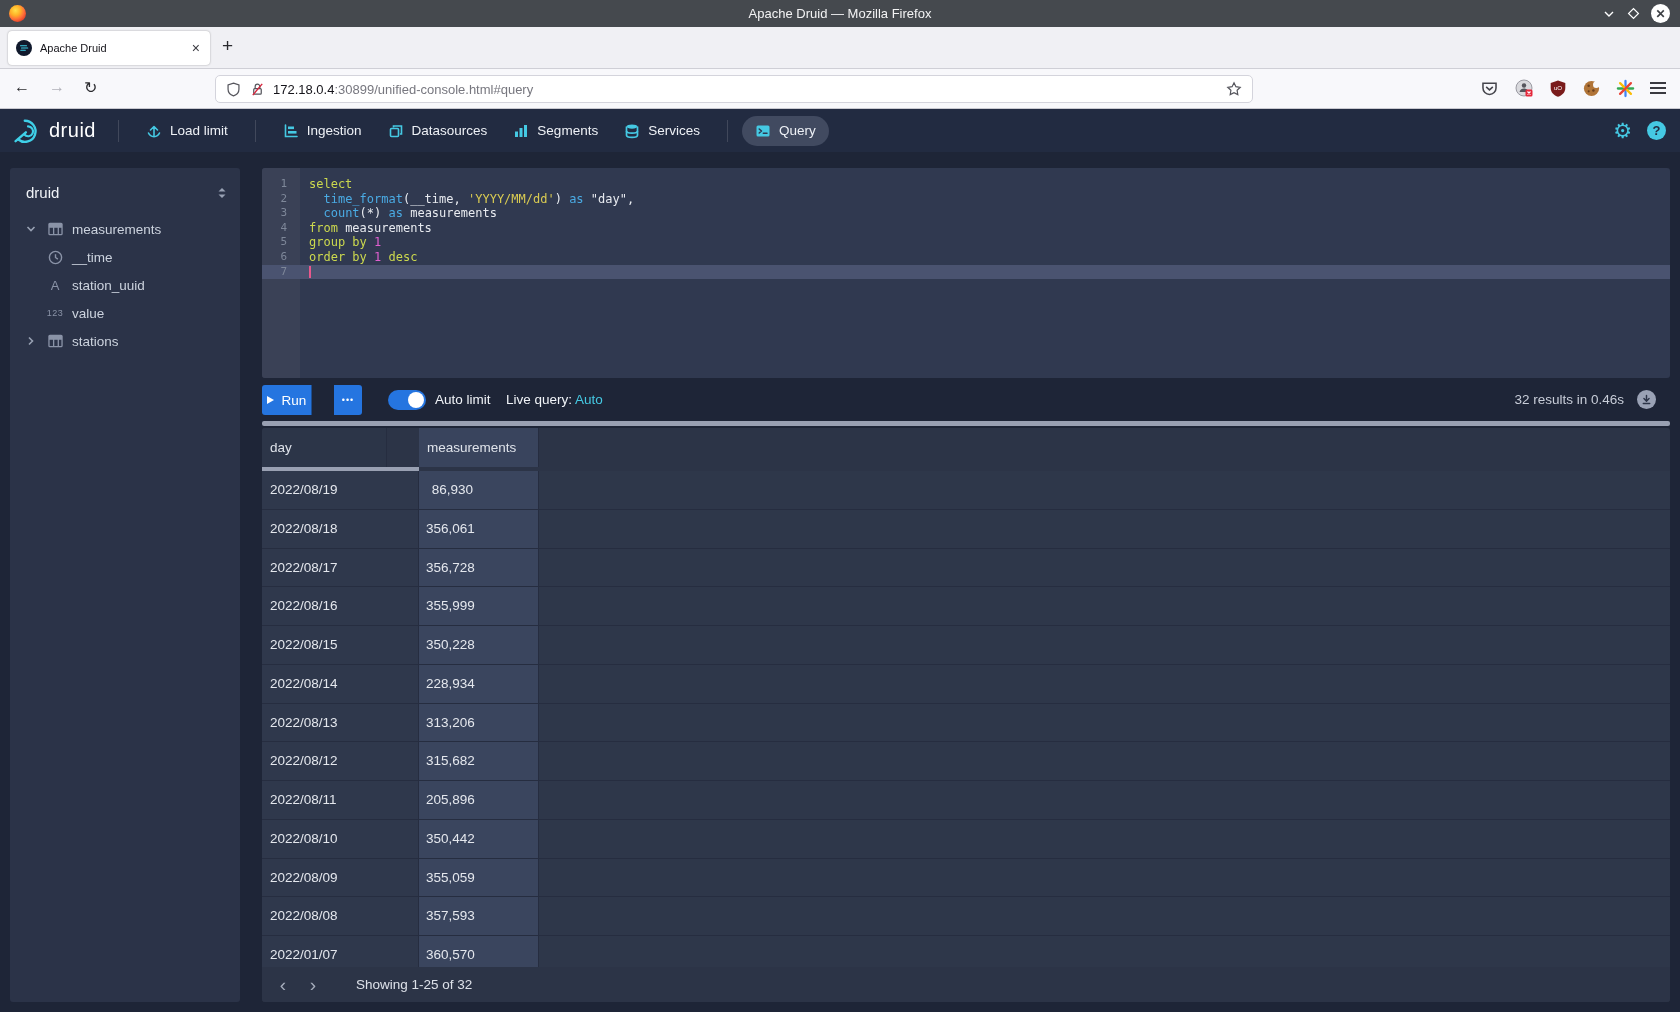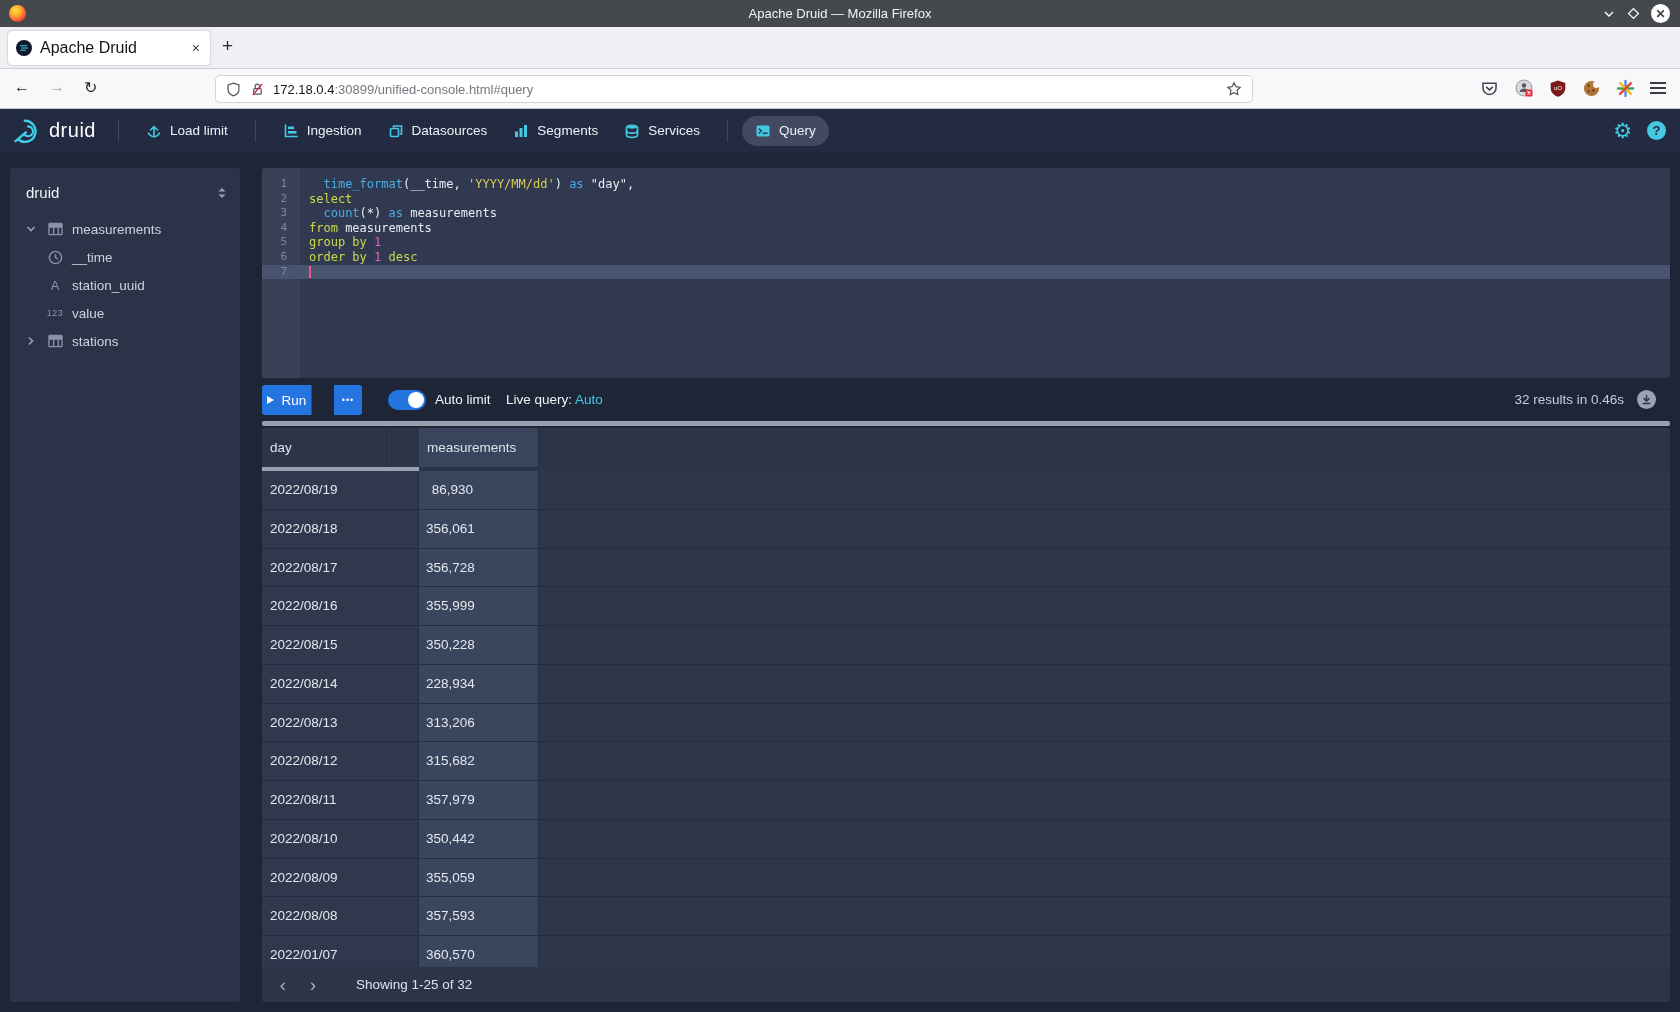--- a/index.html
+++ b/index.html
@@ -14,21 +14,21 @@
   .tb-title{position:absolute;left:0;right:0;text-align:center;color:#f3f3f4;font-size:13px;}
   .tb-controls{position:absolute;right:10px;top:0;height:27px;display:flex;align-items:center;gap:11px;}
   .tb-close{width:19px;height:19px;border-radius:50%;background:#fff;color:#3c3f44;font-size:12px;
     display:flex;align-items:center;justify-content:center;font-weight:bold;}
 
   
   #tabbar{height:42px;background:#f0f0f4;border-bottom:1px solid #cfcfd6;display:flex;align-items:center;position:relative;}
   .tab{position:absolute;left:8px;top:4px;width:202px;height:34px;background:#fff;border-radius:4px;
     box-shadow:0 0 2px rgba(0,0,0,.35);display:flex;align-items:center;padding:0 8px;}
   .tab-favicon{width:16px;height:16px;border-radius:50%;background:#10192c;display:flex;align-items:center;justify-content:center;}
-  .tab-label{font-size:16px;color:#15141a;margin-left:8px;flex:1;white-space:nowrap;overflow:hidden;}
+  .tab-label{font-size:11px;color:#15141a;margin-left:8px;flex:1;white-space:nowrap;overflow:hidden;}
   .tab-close{color:#3a3a40;font-size:14px;padding:0 2px;}
   .newtab{position:absolute;left:222px;top:8px;font-size:19px;color:#2a2a2e;font-weight:300;}
 
   
   #toolbar{height:40px;background:#f8f8fb;border-bottom:1px solid #c9c9d0;position:relative;}
   .nav-arrow{position:absolute;top:9px;font-size:16px;color:#2a2a2e;}
   .urlbar{position:absolute;left:215px;top:6px;width:1038px;height:28px;background:#fff;
     border:1px solid #d4d4dc;border-radius:5px;display:flex;align-items:center;padding:0 10px;}
   .url-text{font-size:13px;margin-left:8px;flex:1;white-space:nowrap;overflow:hidden;}
   .url-host{color:#15141a;}
@@ -335,22 +335,22 @@
     <div class="gutter-nums">
         <div class="ln">1</div>
         <div class="ln">2</div>
         <div class="ln">3</div>
         <div class="ln">4</div>
         <div class="ln">5</div>
         <div class="ln">6</div>
         <div class="ln">7</div>
       </div>
     <div class="code">
+        <div class="sql-line"><span class="tok-kw">select</span></div>
         <div class="sql-line"><span class="tok-pl">  </span><span class="tok-fn">time_format</span><span class="tok-pl">(</span><span class="tok-pl">__time</span><span class="tok-pl">, </span><span class="tok-st">'YYYY/MM/dd'</span><span class="tok-pl">) </span><span class="tok-fn">as</span><span class="tok-pl"> </span><span class="tok-qi">"day"</span><span class="tok-pl">,</span></div>
-        <div class="sql-line"><span class="tok-kw">select</span></div>
         <div class="sql-line"><span class="tok-pl">  </span><span class="tok-fn">count</span><span class="tok-pl">(</span><span class="tok-op">*</span><span class="tok-pl">) </span><span class="tok-fn">as</span><span class="tok-pl"> measurements</span></div>
         <div class="sql-line"><span class="tok-kw">from</span><span class="tok-pl"> measurements</span></div>
         <div class="sql-line"><span class="tok-kw">group by</span><span class="tok-pl"> </span><span class="tok-nu">1</span></div>
         <div class="sql-line"><span class="tok-kw">order by</span><span class="tok-pl"> </span><span class="tok-nu">1</span><span class="tok-pl"> </span><span class="tok-kw">desc</span></div>
         <div class="sql-line"><span class="cursor"></span></div>
       </div>
   </div>
 
   <div id="runbar">
     <div class="btn-run">
@@ -408,21 +408,21 @@
         <div class="trow">
           <div class="c1">2022/08/13</div>
           <div class="c2"><span class="num">313,206</span></div>
         </div>
         <div class="trow">
           <div class="c1">2022/08/12</div>
           <div class="c2"><span class="num">315,682</span></div>
         </div>
         <div class="trow">
           <div class="c1">2022/08/11</div>
-          <div class="c2"><span class="num">357,979</span></div>
+          <div class="c2"><span class="num">205,896</span></div>
         </div>
         <div class="trow">
           <div class="c1">2022/08/10</div>
           <div class="c2"><span class="num">350,442</span></div>
         </div>
         <div class="trow">
           <div class="c1">2022/08/09</div>
           <div class="c2"><span class="num">355,059</span></div>
         </div>
         <div class="trow">

